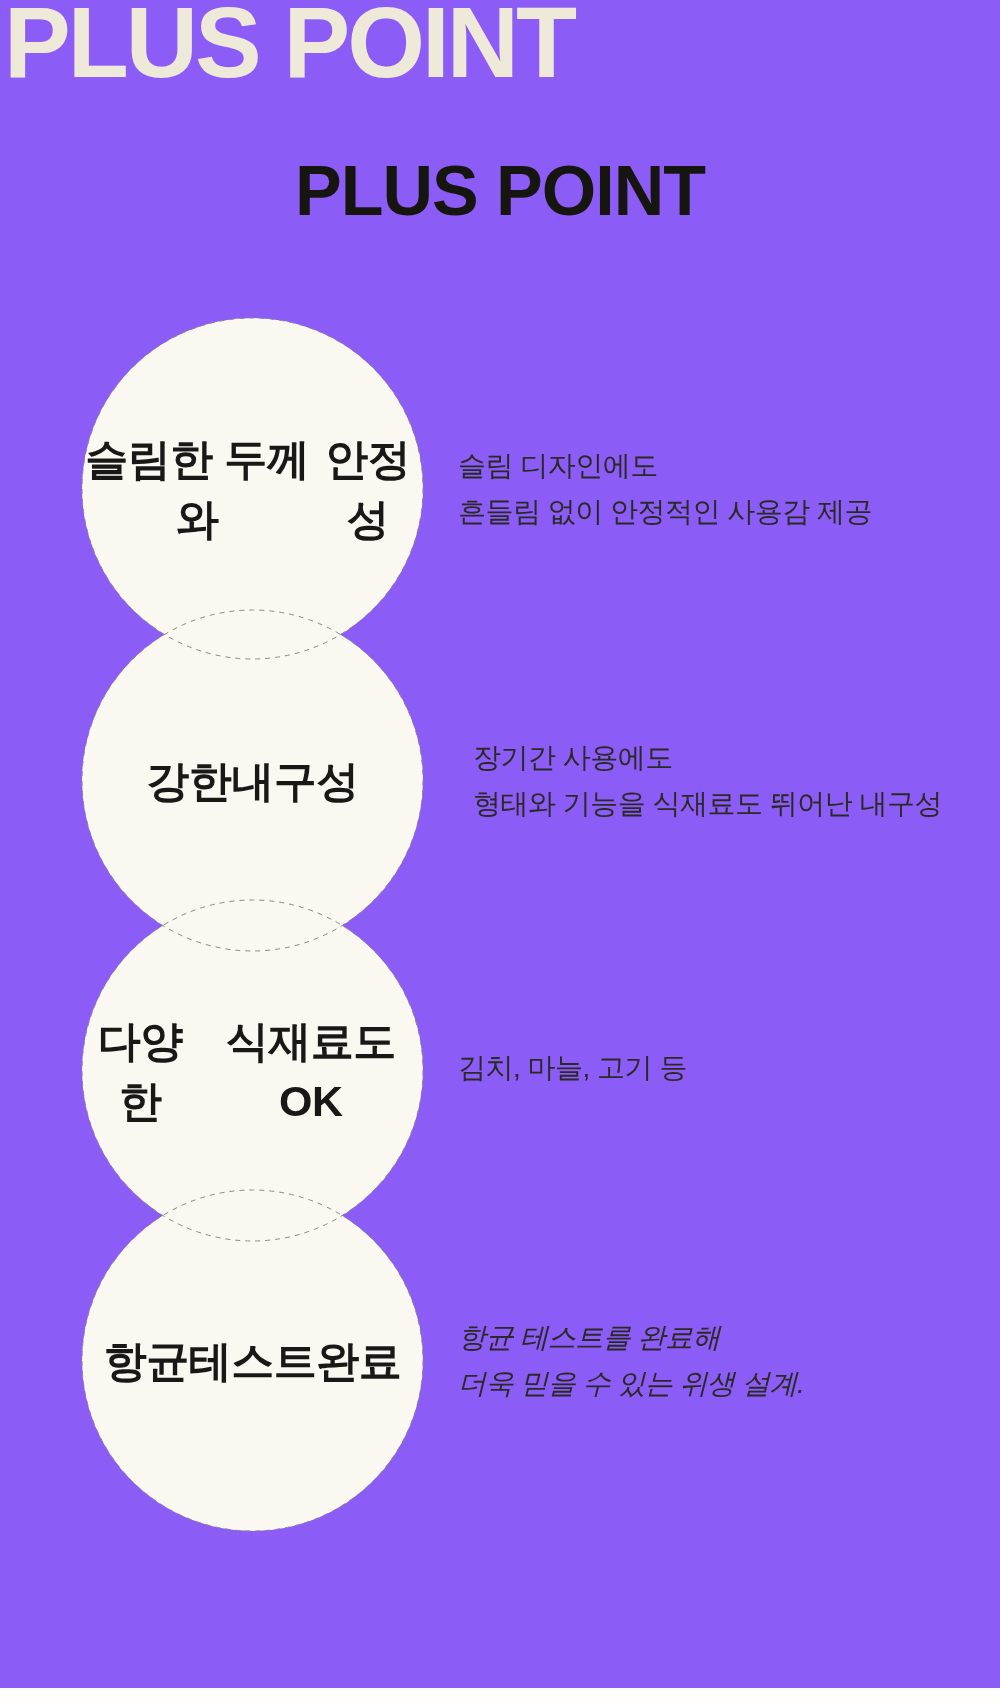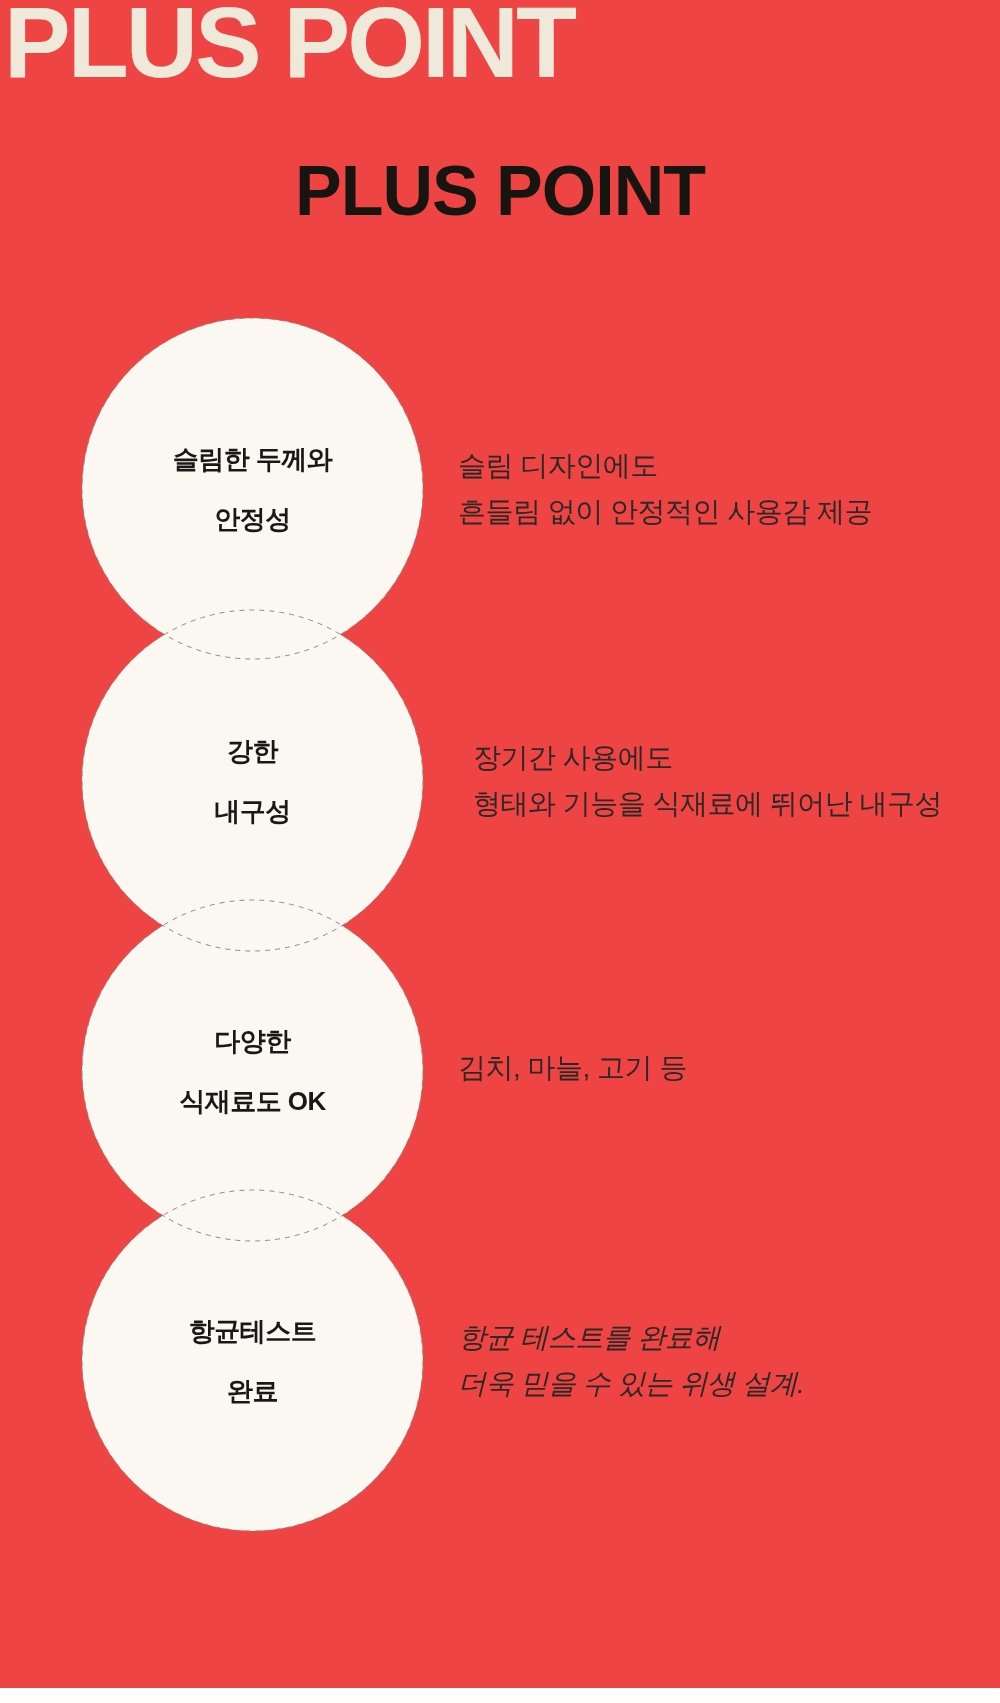--- a/index.html
+++ b/index.html
@@ -1,20 +1,20 @@
 <!DOCTYPE html>
 <html><head>
 <meta charset="utf-8">
 <style>
   html,body{margin:0;padding:0;}
   .page{
     position:relative;
     width:1000px;
     height:1703px;
-    background:#ef4444;
+    background:#8b5cf6;
     overflow:hidden;
     font-family:"Liberation Sans", sans-serif;
   }
   .watermark{
     position:absolute;
     top:-8px;
     left:4px;
     font-size:100px;
     font-weight:800;
     letter-spacing:-3px;
@@ -42,25 +42,25 @@
     top:0;
     left:0;
   }
   .feature{position:absolute;left:0;top:0;width:1000px;height:0;}
   .ftitle{
     position:absolute;
     left:82px;
     width:341px;
     height:341px;
     display:flex;
-    flex-direction:column;
+    flex-direction:row;
     align-items:center;
     justify-content:center;
     text-align:center;
-    font-size:26px;
+    font-size:43px;
     font-weight:800;
     letter-spacing:-0.5px;
     line-height:60px;
     color:#191817;
   }
   .fdesc{
     position:absolute;
     left:458px;
     transform:translateY(-50%);
     display:flex;
@@ -116,21 +116,21 @@
     </div>
   </div>
 
   <div class="feature f1">
     <div class="ftitle">
       <span>강한</span>
       <span>내구성</span>
     </div>
     <div class="fdesc">
       <span>장기간 사용에도</span>
-      <span>형태와 기능을 식재료에 뛰어난 내구성</span>
+      <span>형태와 기능을 식재료도 뛰어난 내구성</span>
     </div>
   </div>
 
   <div class="feature f2">
     <div class="ftitle">
       <span>다양한</span>
       <span>식재료도 OK</span>
     </div>
     <div class="fdesc">
       <span>김치, 마늘, 고기 등</span>

